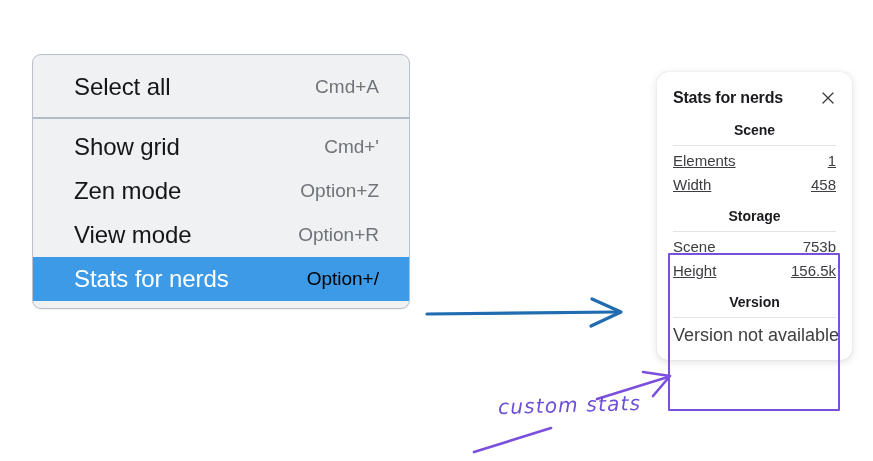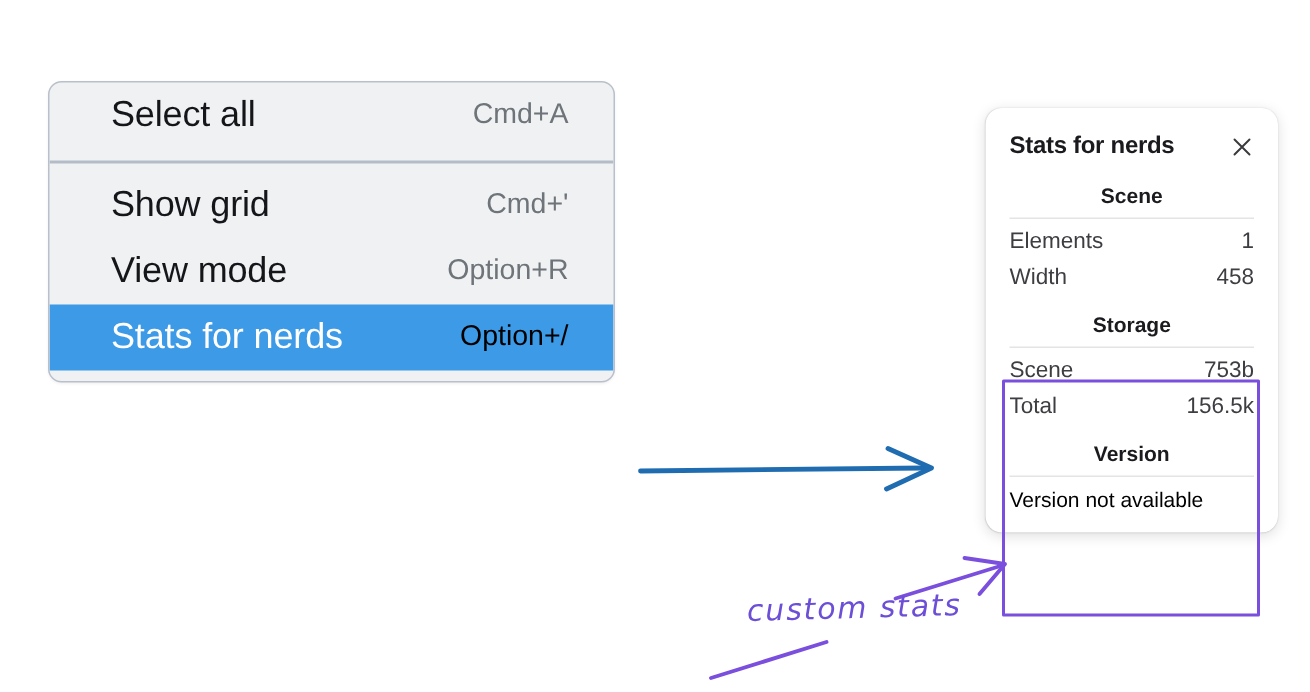--- a/index.html
+++ b/index.html
@@ -27,21 +27,21 @@
     border: 1px solid #b9c0cb;
     border-radius: 9px;
     box-sizing: border-box;
     box-shadow: 0 1px 2px rgba(0,0,0,0.06);
     overflow: hidden;
   }
   .menu-group {
     padding: 6px 0 7px 0;
   }
   .menu-group.group-top {
-    padding-top: 0;
+    padding-top: 10px;
     padding-bottom: 8px;
   }
   .menu-sep {
     height: 2px;
     background: #b4bcc8;
     width: 100%;
   }
   .menu-item {
     display: flex;
     align-items: center;
@@ -117,26 +117,27 @@
     background: #e4e4e7;
     margin: 0 0 3px 0;
   }
   .sp-row {
     display: flex;
     align-items: baseline;
     justify-content: space-between;
     padding: 3px 0 4px 0;
     font-size: 15px;
     color: #3d3d42;
+    text-decoration: underline;
   }
   .sp-row .sp-key { white-space: nowrap; }
   .sp-row .sp-val { white-space: nowrap; }
   .sp-single {
-    font-size: 14px;
-    color: #000000;
+    font-size: 18px;
+    color: #404040;
     padding: 4px 0 2px 0;
     white-space: nowrap;
   }
 
   
   #custom-stats-highlight {
     position: absolute;
     left: 11px;
     top: 181px;
     width: 172px;
@@ -181,20 +182,24 @@
   </div>
 
   <div class="menu-sep"></div>
 
   <div class="menu-group">
     <div class="menu-item">
       <span class="mi-label">Show grid</span>
       <span class="mi-shortcut">Cmd+'</span>
     </div>
     <div class="menu-item">
+      <span class="mi-label">Zen mode</span>
+      <span class="mi-shortcut">Option+Z</span>
+    </div>
+    <div class="menu-item">
       <span class="mi-label">View mode</span>
       <span class="mi-shortcut">Option+R</span>
     </div>
     <div class="menu-item selected">
       <span class="mi-label">Stats for nerds</span>
       <span class="mi-shortcut">Option+/</span>
     </div>
   </div>
 
 </div>
@@ -223,21 +228,21 @@
       <span class="sp-val">458</span>
     </div>
 
     <div class="sp-section-title">Storage</div>
     <div class="sp-rule"></div>
     <div class="sp-row">
       <span class="sp-key">Scene</span>
       <span class="sp-val">753b</span>
     </div>
     <div class="sp-row">
-      <span class="sp-key">Total</span>
+      <span class="sp-key">Height</span>
       <span class="sp-val">156.5k</span>
     </div>
 
     <div class="sp-section-title">Version</div>
     <div class="sp-rule"></div>
     <div class="sp-single">Version not available</div>
 
   </div>
 
   <div id="custom-stats-highlight"></div>

